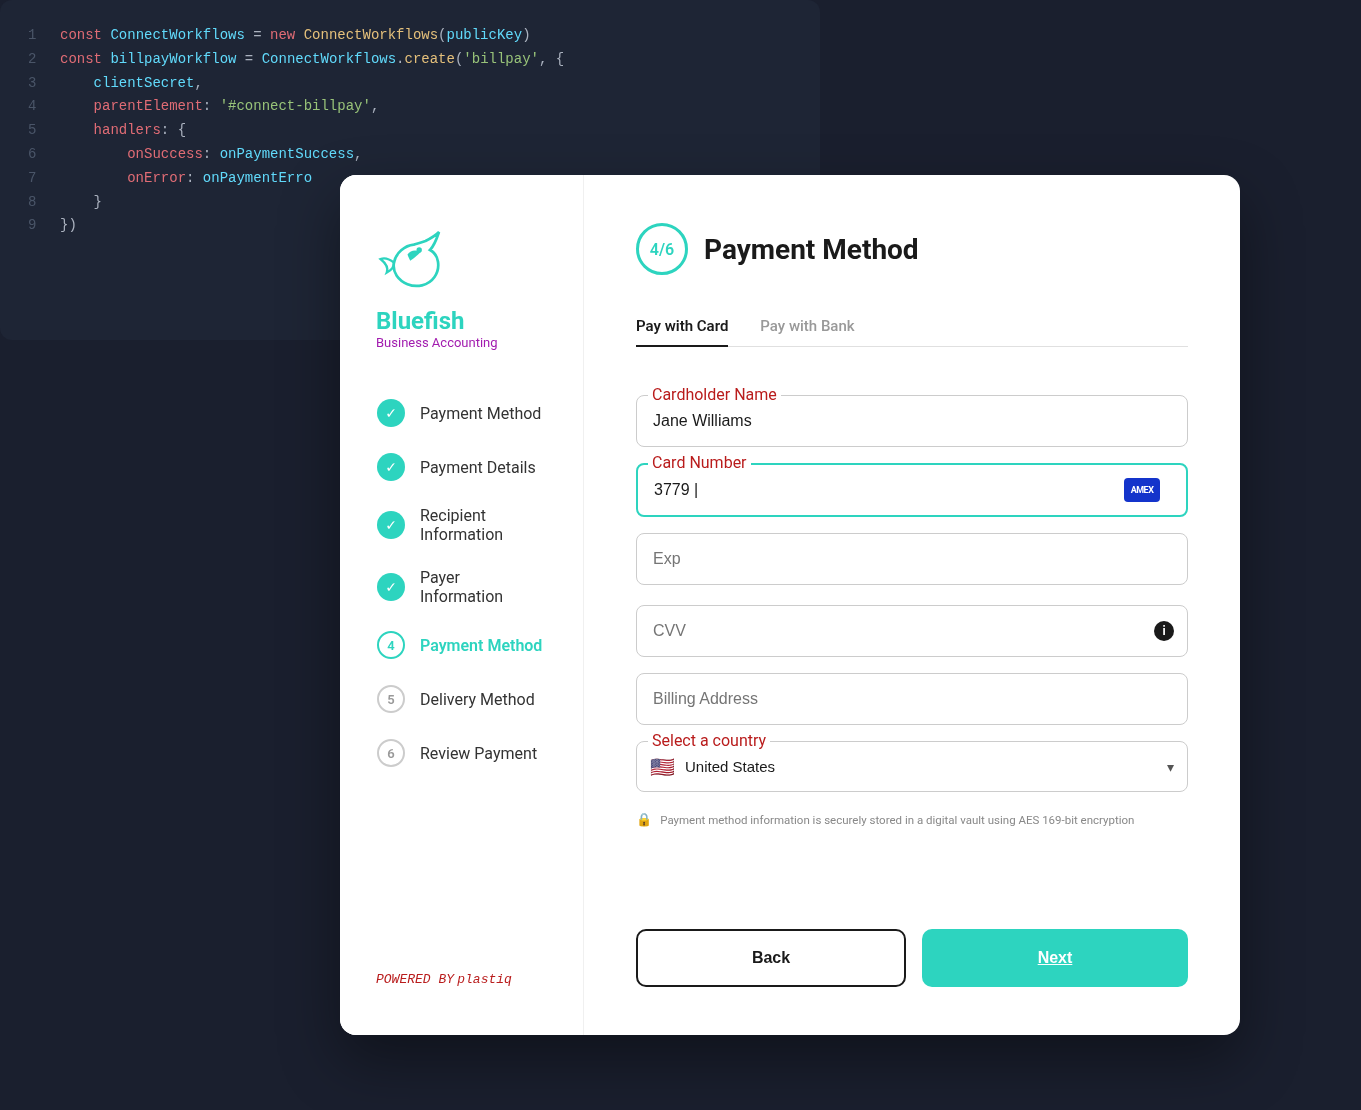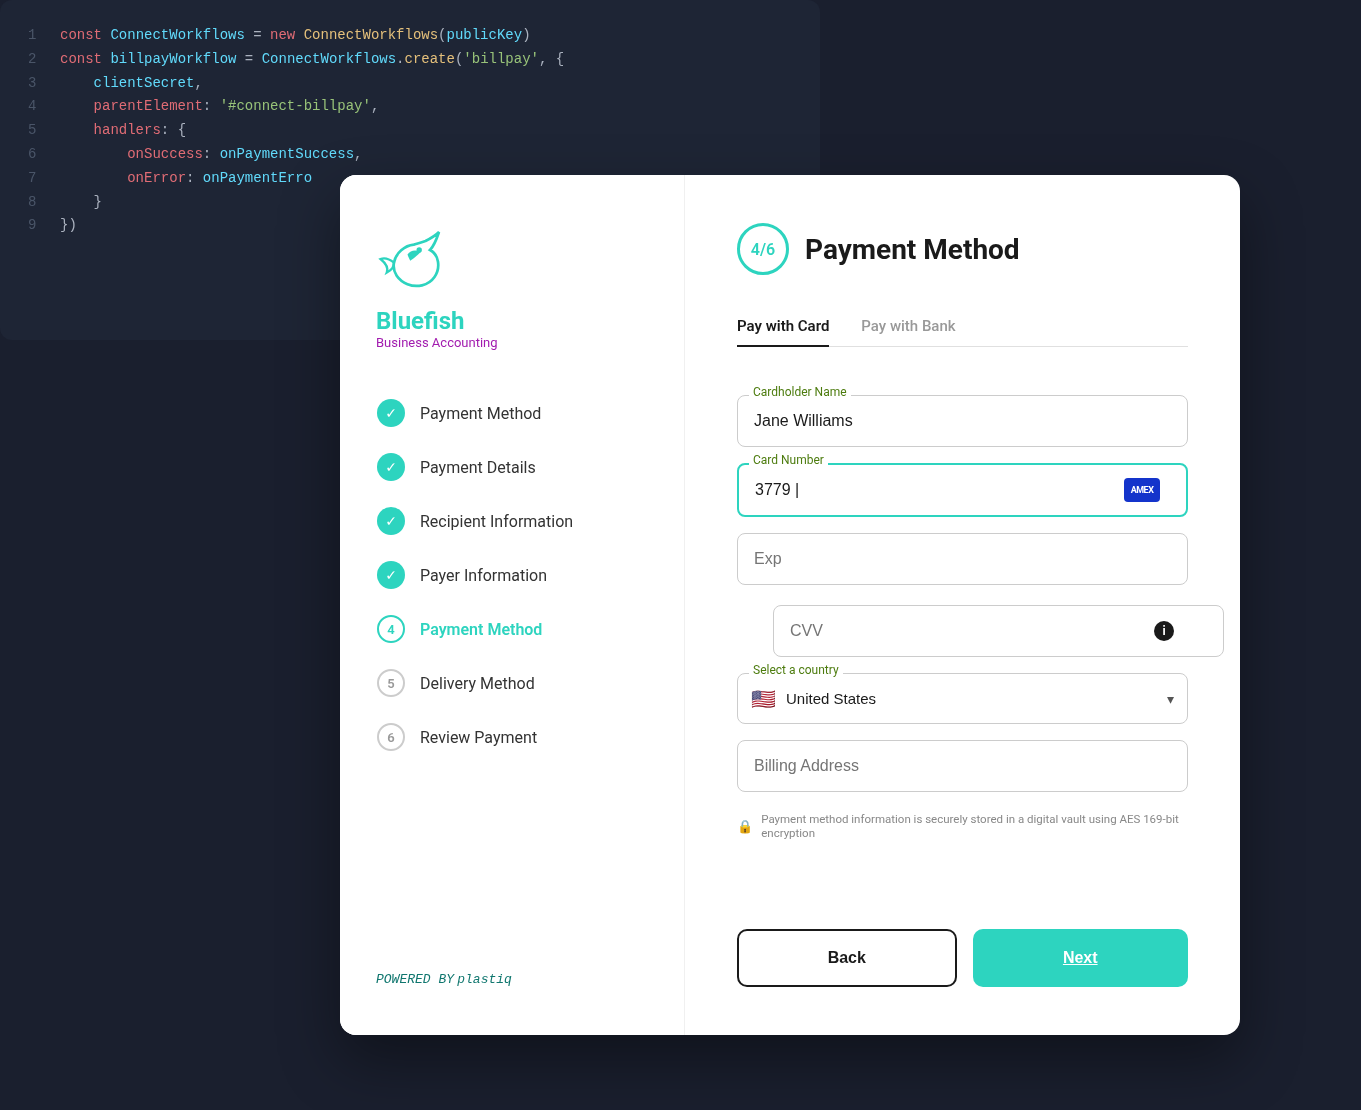--- a/index.html
+++ b/index.html
@@ -48,21 +48,21 @@
       height: 860px;
       background: white;
       border-radius: 16px;
       box-shadow: 0 25px 60px rgba(0,0,0,0.4);
       display: flex;
       overflow: hidden;
     }
 
     
     .sidebar {
-      width: 345px;
+      width: 244px;
       background: white;
       padding: 48px 36px;
       display: flex;
       flex-direction: column;
       border-right: 1px solid #f0f0f0;
       flex-shrink: 0;
     }
     .logo-area {
       margin-bottom: 48px;
     }
@@ -154,21 +154,21 @@
       padding-top: 32px;
       font-size: 11px;
       color: #aaa;
       text-transform: uppercase;
       letter-spacing: 0.5px;
     }
     .powered-by span {
       font-family: 'Courier New', monospace;
       font-size: 13px;
       font-style: italic;
-      color: #0f766e;
+      color: #b91c1c;
       text-transform: none;
       letter-spacing: 0;
     }
 
     
     .content {
       flex: 1;
       padding: 48px 52px;
       display: flex;
       flex-direction: column;
@@ -233,22 +233,22 @@
     .form-group {
       margin-bottom: 16px;
       position: relative;
     }
     .form-label {
       position: absolute;
       top: -10px;
       left: 12px;
       background: white;
       padding: 0 4px;
-      font-size: 12px;
-      color: #4d7c0f;
+      font-size: 16px;
+      color: #b91c1c;
       z-index: 1;
     }
     .form-input {
       width: 100%;
       padding: 16px 16px;
       border: 1px solid #ccc;
       border-radius: 8px;
       font-size: 16px;
       color: #1a1a1a;
       outline: none;
@@ -530,41 +530,41 @@
       <div class="card-brand-icon">
         <span class="amex-icon">AMEX</span>
       </div>
     </div>
 
     <div class="input-row">
       <div class="form-group">
         <input type="text" class="form-input" placeholder="Exp" style="">
       </div>
       <div class="form-group cvv-wrapper">
-        <input type="text" class="form-input" placeholder="CVV" style="padding-right: 28px; margin-left: 36px;">
+        <input type="text" class="form-input" placeholder="CVV" style="padding-right: 28px;">
         <div class="cvv-info-icon">i</div>
       </div>
+    </div>
+
+    <div class="form-group">
+      <input type="text" class="form-input" placeholder="Billing Address" style="">
     </div>
 
     <div class="form-group country-select-wrapper">
       <span class="form-label">Select a country</span>
       <span class="country-flag">🇺🇸</span>
       <select class="country-select">
         <option value="US" selected="">United States</option>
         <option value="CA">Canada</option>
         <option value="GB">United Kingdom</option>
         <option value="AU">Australia</option>
       </select>
       <span class="country-chevron">▾</span>
     </div>
 
-    <div class="form-group">
-      <input type="text" class="form-input" placeholder="Billing Address" style="">
-    </div>
-
     <div class="security-notice">
       <span class="lock-icon">🔒</span>
       <span>Payment method information is securely stored in a digital vault using AES 169-bit encryption</span>
     </div>
 
     <div class="button-row">
       <button class="btn-back">Back</button>
       <button class="btn-next">Next</button>
     </div>
 

